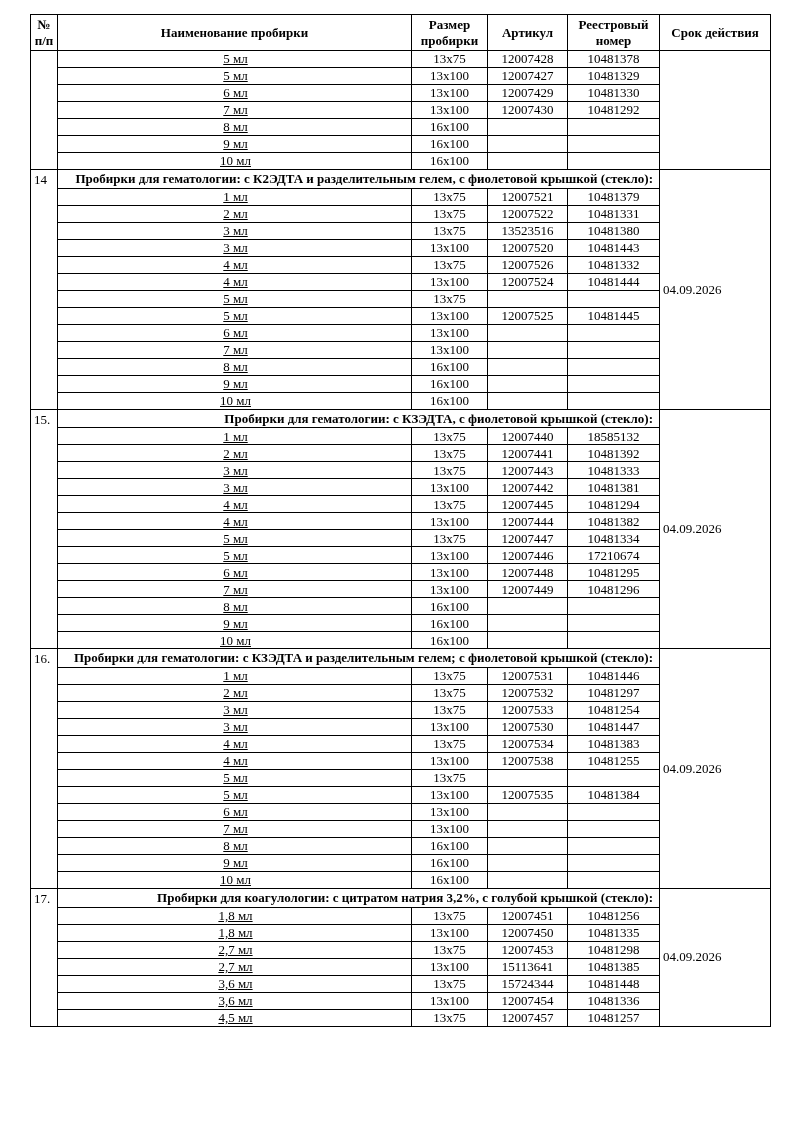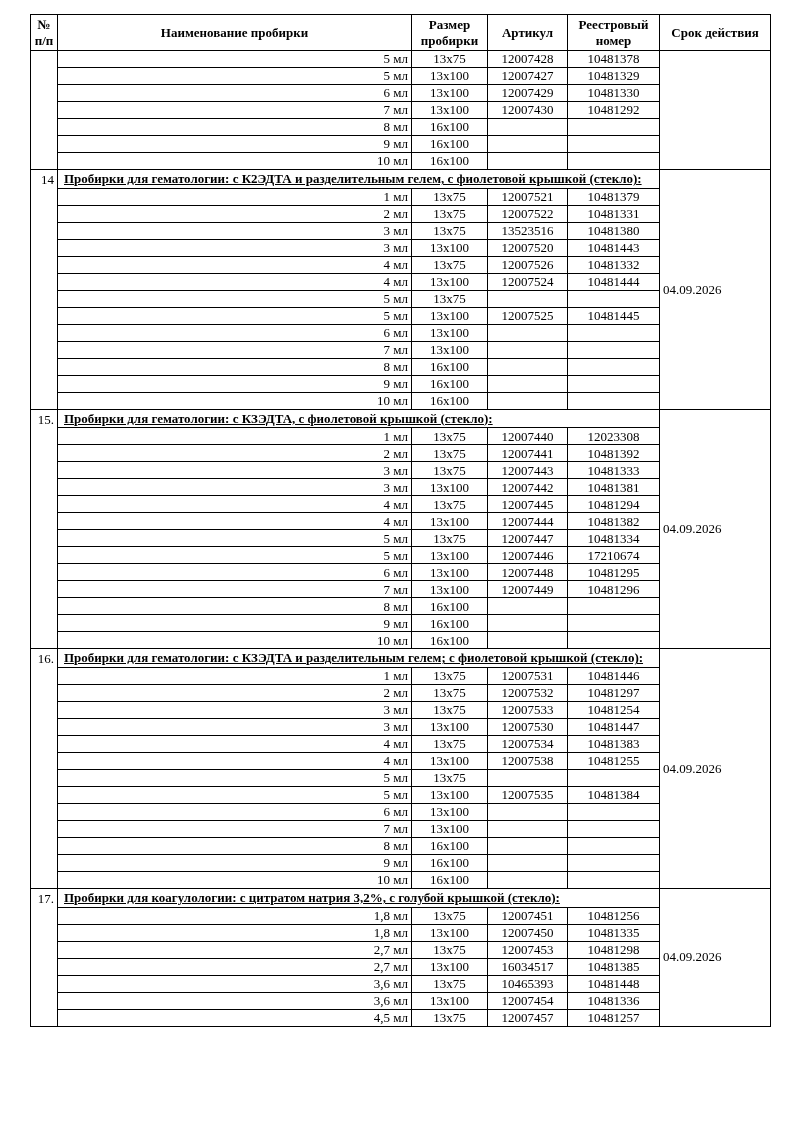--- a/index.html
+++ b/index.html
@@ -24,23 +24,23 @@
     line-height: 1.2;
     overflow: hidden;
     vertical-align: middle;
   }
   .doc-table th {
     font-weight: bold;
     text-align: center;
     padding: 2px 2px;
   }
   .doc-table td { height: 17px; }
-  td.num { text-align: right; vertical-align: top; padding-top: 2px; }
-  td.title { text-align: left; font-weight: bold; padding: 1px 6px; text-decoration: underline; }
-  td.name { text-align: right; padding-left: 5px; }
+  td.num { text-align: left; vertical-align: top; padding-top: 2px; }
+  td.title { text-align: right; font-weight: bold; padding: 1px 6px; }
+  td.name { text-align: center; padding-left: 5px; text-decoration: underline; }
   td.size, td.article, td.reg { text-align: center; }
   td.validity { vertical-align: middle; }
 </style>
 </head>
 <body>
 
 <div class="page">
   <table class="doc-table">
     <colgroup>
       <col style="width:27px">
@@ -190,21 +190,21 @@
         </tr>
         <tr>
           <td class="num" rowspan="14">15.</td>
           <td class="title" colspan="4">Пробирки для гематологии: с КЗЭДТА, с фиолетовой крышкой (стекло):</td>
           <td class="validity" rowspan="14">04.09.2026</td>
         </tr>
         <tr>
           <td class="name">1 мл</td>
           <td class="size">13x75</td>
           <td class="article">12007440</td>
-          <td class="reg">12023308</td>
+          <td class="reg">18585132</td>
         </tr>
         <tr>
           <td class="name">2 мл</td>
           <td class="size">13x75</td>
           <td class="article">12007441</td>
           <td class="reg">10481392</td>
         </tr>
         <tr>
           <td class="name">3 мл</td>
           <td class="size">13x75</td>
@@ -373,27 +373,27 @@
         </tr>
         <tr>
           <td class="name">2,7 мл</td>
           <td class="size">13x75</td>
           <td class="article">12007453</td>
           <td class="reg">10481298</td>
         </tr>
         <tr>
           <td class="name">2,7 мл</td>
           <td class="size">13x100</td>
-          <td class="article">16034517</td>
+          <td class="article">15113641</td>
           <td class="reg">10481385</td>
         </tr>
         <tr>
           <td class="name">3,6 мл</td>
           <td class="size">13x75</td>
-          <td class="article">10465393</td>
+          <td class="article">15724344</td>
           <td class="reg">10481448</td>
         </tr>
         <tr>
           <td class="name">3,6 мл</td>
           <td class="size">13x100</td>
           <td class="article">12007454</td>
           <td class="reg">10481336</td>
         </tr>
         <tr>
           <td class="name">4,5 мл</td>

